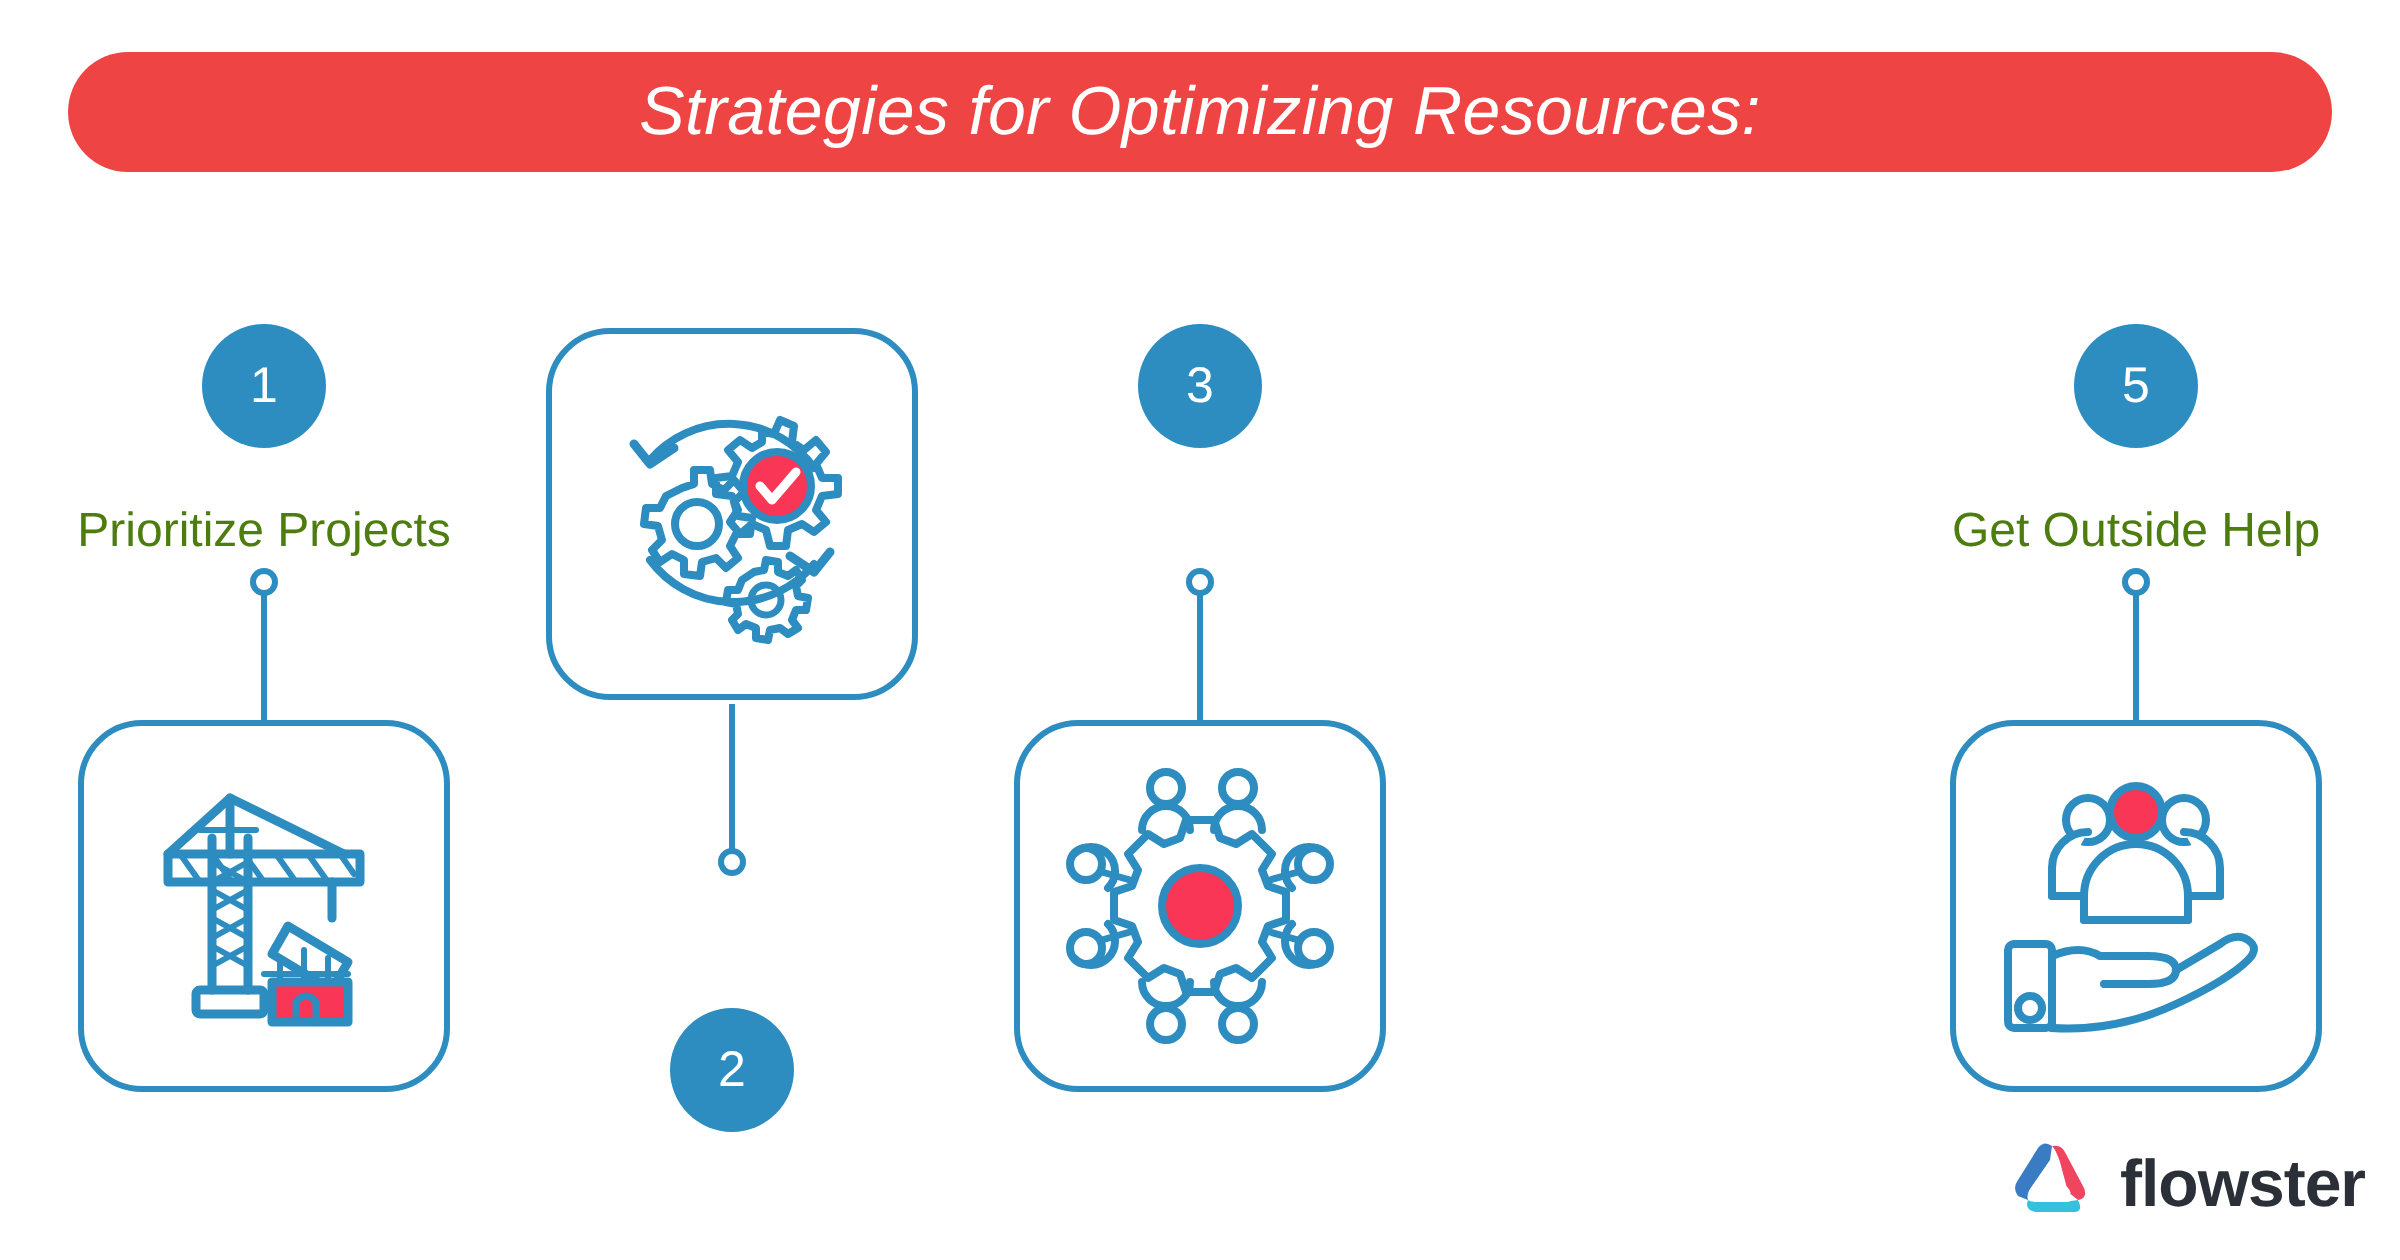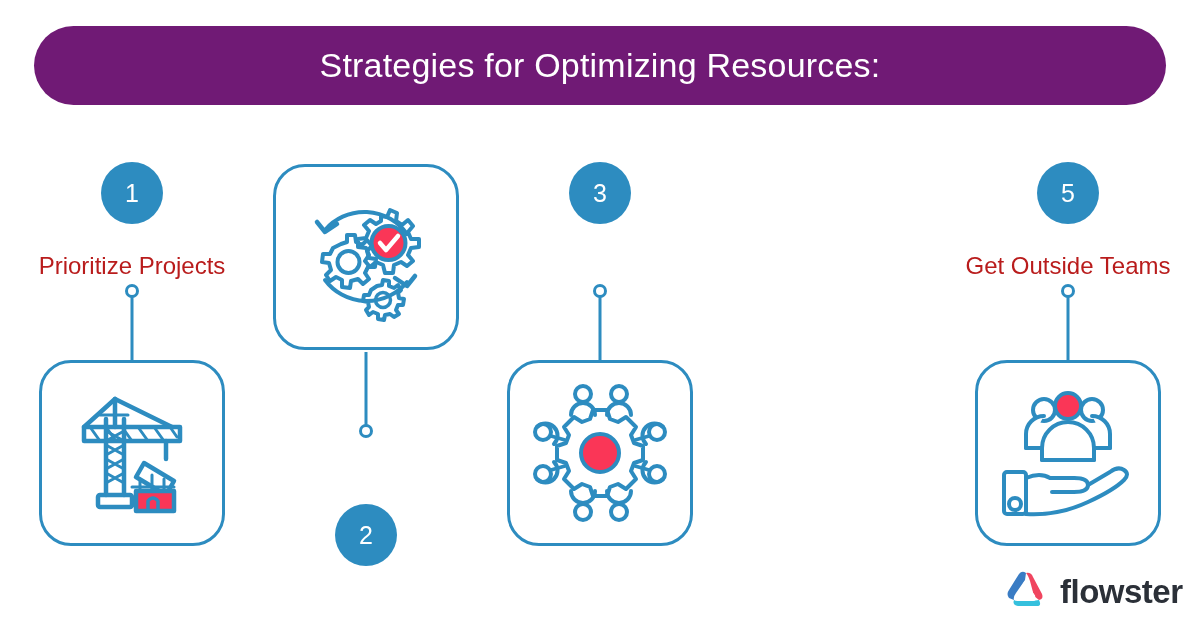--- a/index.html
+++ b/index.html
@@ -18,26 +18,27 @@
     background: #ffffff;
     overflow: hidden;
   }
 
   
   .banner {
     position: absolute;
     left: 34px;
     top: 26px;
     width: 1132px;
-    height: 79px;
-    background: #701a75;
+    height: 60px;
+    background: #ef4444;
     border-radius: 40px;
     display: flex;
     align-items: center;
     justify-content: center;
+    font-style: italic;
   }
   .banner-title {
     color: #ffffff;
     font-size: 34px;
     font-weight: 400;
     letter-spacing: 0.2px;
     font-family: "Liberation Sans", sans-serif;
     white-space: nowrap;
   }
 
@@ -73,21 +74,21 @@
   }
   .badge-top    { top: 22px; }
   .badge-bottom { top: 364px; }
 
   
   .label {
     position: absolute;
     left: 0;
     width: 240px;
     text-align: center;
-    color: #b91c1c;
+    color: #4d7c0f;
     font-size: 24px;
     font-weight: 400;
     font-family: "Liberation Sans", sans-serif;
     white-space: nowrap;
   }
   .label-top    { top: 112px; }
   .label-bottom { top: 303px; }
 
   
   .connector {
@@ -294,21 +295,21 @@
 
           <path d="M24 56 L38 60 M122 56 L108 60 M24 90 L38 86 M122 90 L108 86" stroke-width="3.5"></path>
         </svg>
       </span>
     </div>
   </div>
 
 
   <div class="col col-5">
     <div class="badge badge-top">5</div>
-    <div class="label label-top">Get Outside Teams</div>
+    <div class="label label-top">Get Outside Help</div>
     <div class="connector conn-down">
       <div class="dot"></div>
       <div class="stem"></div>
     </div>
     <div class="iconbox iconbox-bottom">
       <span>
         <svg width="144" height="134" viewBox="0 0 144 134" fill="none" stroke="#2d8cc0" stroke-width="4" stroke-linecap="round" stroke-linejoin="round">
 
           <circle cx="48" cy="24" r="11" fill="#ffffff"></circle>
           <path d="M30 62 L30 48 a18 18 0 0 1 18 -18" fill="#ffffff"></path>

